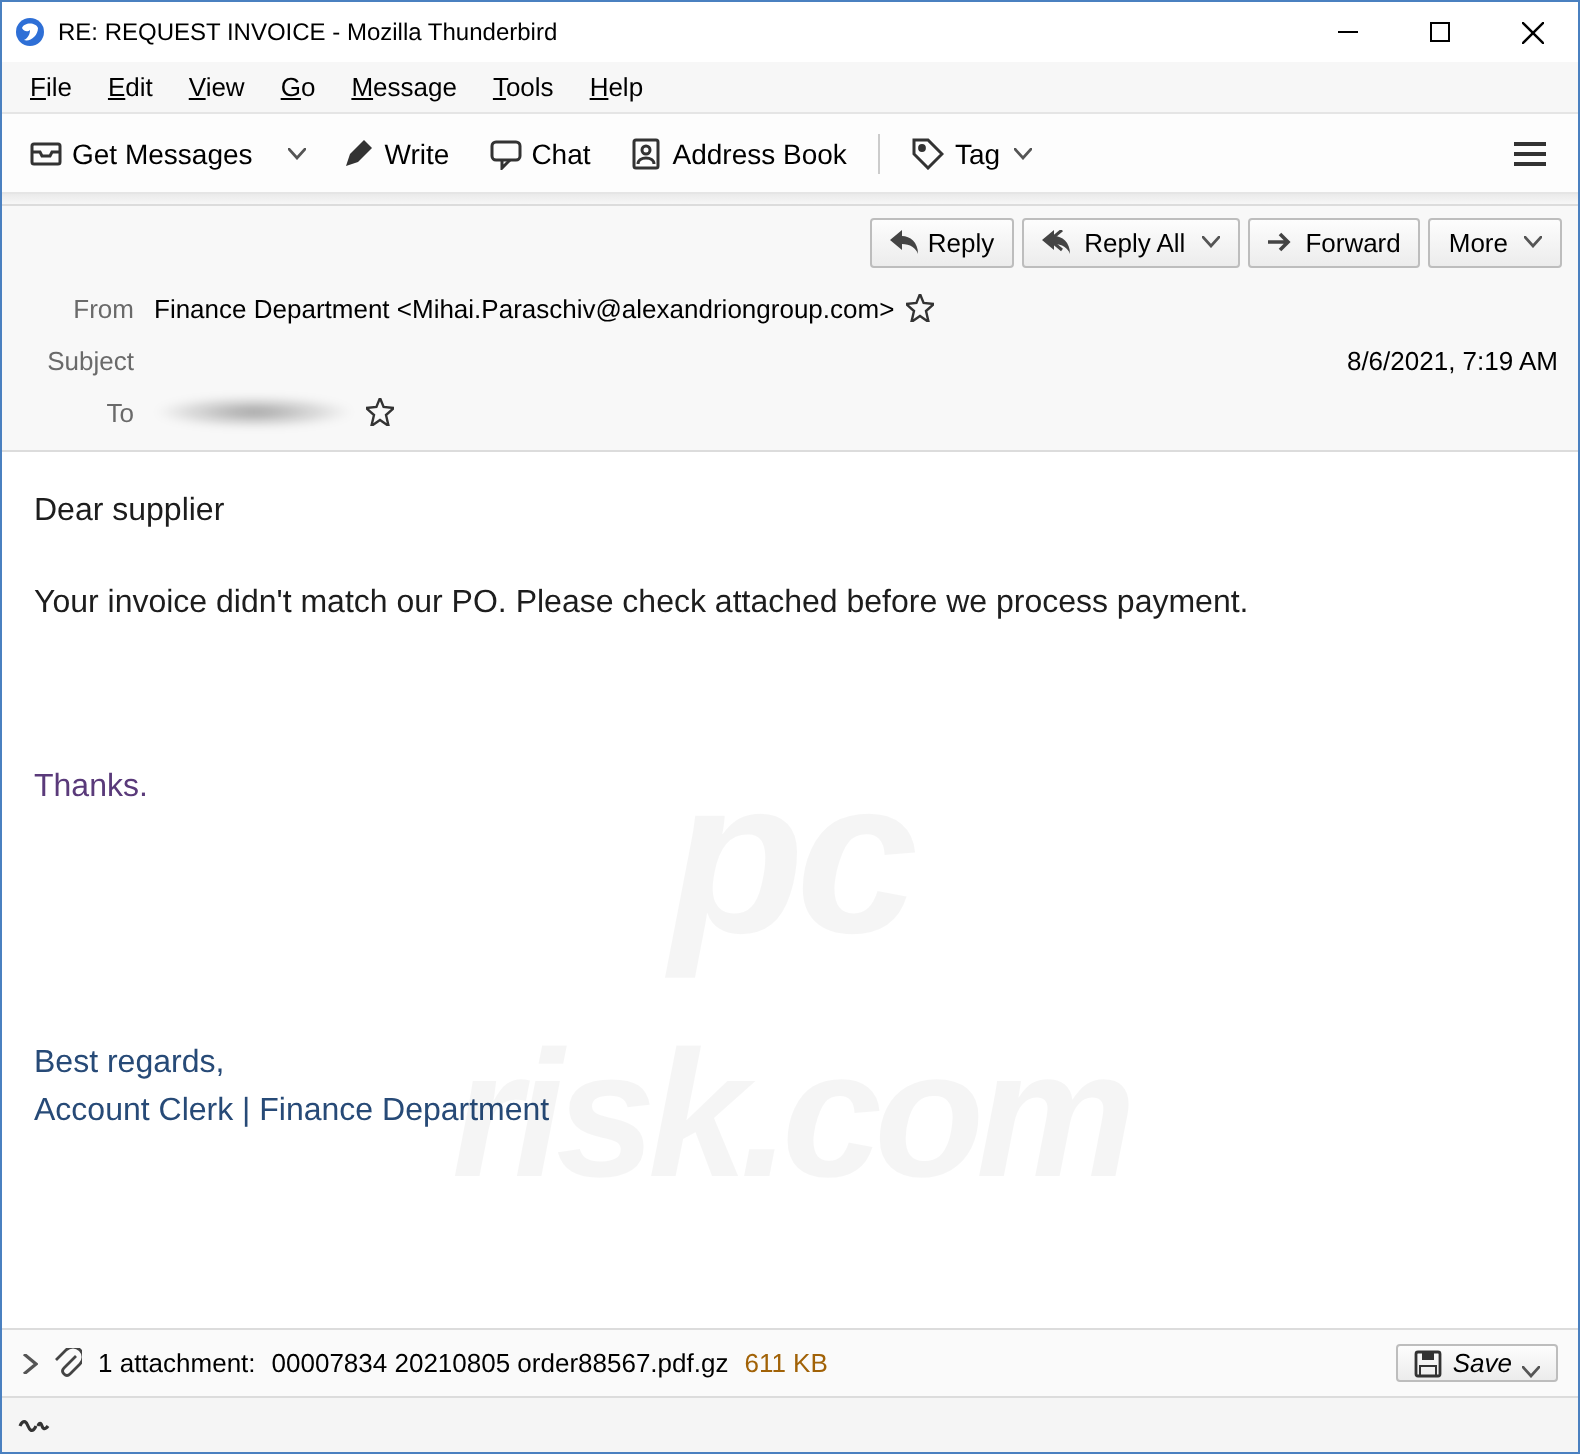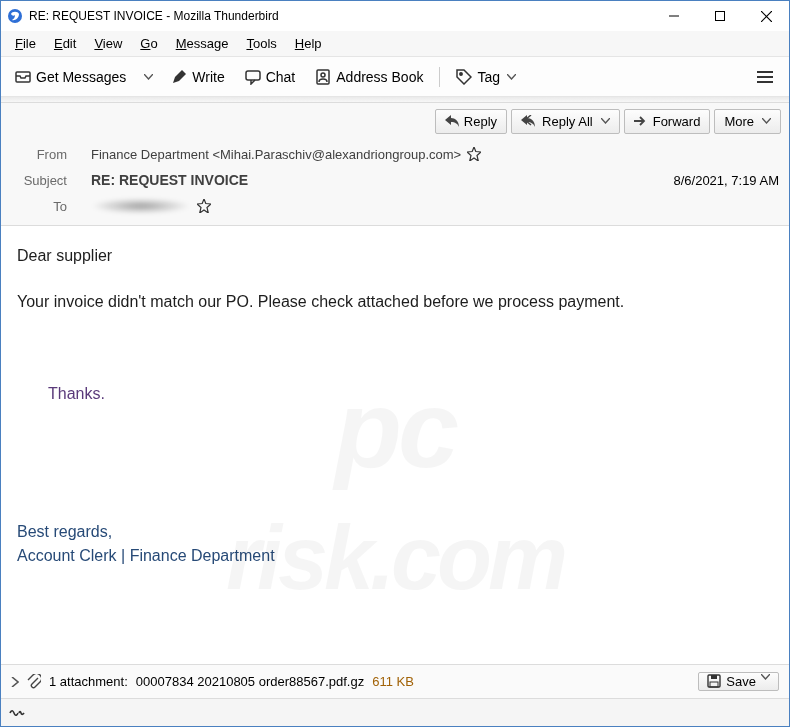--- a/index.html
+++ b/index.html
@@ -39,44 +39,44 @@
     .grad { height: 6px; background: linear-gradient(#eaeaea, #f7f7f7); border-bottom: 1px solid #dcdcdc; }
     
     
     .actionbar { height: 36px; display: flex; align-items: center; justify-content: flex-end; padding: 0 8px; gap: 4px; background: #f8f8f8; }
     .abtn { display: flex; align-items: center; gap: 5px; padding: 4px 9px; border: 1px solid #bdbdbd; background: linear-gradient(#fdfdfd,#ececec); font-size: 13px; border-radius: 2px; }
     .abtn .caret { margin-left: 3px; }
     
     
     .headers { background: #f8f8f8; padding: 2px 10px 6px 10px; border-bottom: 1px solid #dcdcdc; font-size: 13px; }
     .hrow { display: flex; align-items: center; min-height: 26px; }
-    .hlabel { width: 56px; text-align: right; color: #6a6a6a; margin-right: 24px; font-size: 13px; }
-    .hval { color: #404040; }
+    .hlabel { width: 56px; text-align: right; color: #6a6a6a; margin-right: 10px; font-size: 13px; }
+    .hval { color: #000000; }
     .subject-val { font-weight: bold; font-size: 14px; }
     .date-val { margin-left: auto; color: #000; }
     .star { margin-left: 6px; }
     .to-redact { display:inline-block; width: 100px; height: 16px; background: radial-gradient(ellipse at center, rgba(0,0,0,0.35), rgba(0,0,0,0) 70%); filter: blur(2px); border-radius: 8px; }
     
     
     .mailbody { flex: 1; padding: 18px 16px; font-size: 16px; line-height: 1.5; color: #1d1d1d; overflow: hidden; position: relative; }
     .mailbody p { margin-bottom: 22px; }
     .blueish { color: #274a77; }
-    .purplish { color: #5a3a7a; margin-left: 31px; }
+    .purplish { color: #5a3a7a; }
     
     
     .wm { position: absolute; top: 120px; left: 0; width: 100%; text-align: center; font-size: 110px; font-weight: 700; font-style: italic; color: rgba(0,0,0,0.04); letter-spacing: -4px; pointer-events: none; font-family: Arial, sans-serif; }
     .wm .r1 { display:block; }
     .wm .r2 { display:block; font-size: 90px; margin-top: -20px; }
     
     
     .attbar { height: 34px; border-top: 1px solid #dcdcdc; display: flex; align-items: center; padding: 0 10px; gap: 8px; font-size: 13px; background: #fafafa; }
     .att-chevron { transform: rotate(0deg); }
     .att-size { color: #a16207; }
     .attbar .spacer { flex: 1; }
-    .savebtn { display: flex; align-items: flex-start; gap: 5px; padding: 1px 8px; border: 1px solid #bdbdbd; background: linear-gradient(#fdfdfd,#ececec); border-radius: 2px; }
+    .savebtn { display: flex; align-items: flex-end; gap: 5px; padding: 1px 8px; border: 1px solid #bdbdbd; background: linear-gradient(#fdfdfd,#ececec); border-radius: 2px; font-style: italic; }
     
     
     .statusbar { height: 28px; border-top: 1px solid #dcdcdc; display: flex; align-items: center; padding: 0 8px; background: #f5f5f5; }
     
     svg { display: block; }
   </style>
 </head>
 <body>
 
 <div class="window">
@@ -209,21 +209,20 @@
       <span class="hlabel">From</span>
       <span class="hval">Finance Department &lt;Mihai.Paraschiv@alexandriongroup.com&gt;</span>
       <span class="star">
         <svg width="14" height="14" viewBox="0 0 14 14">
             <path d="M7 0 L8.8 4.5 L14 5 L10 8.5 L11.3 14 L7 11 L2.7 14 L4 8.5 L0 5 L5.2 4.5 Z" fill="none" stroke="#333" stroke-width="1.2"></path>
           </svg>
       </span>
     </div>
     <div class="hrow">
       <span class="hlabel">Subject</span>
-      <span class="hval subject-val">RE: REQUEST INVOICE</span>
       <span class="date-val">8/6/2021, 7:19 AM</span>
     </div>
     <div class="hrow">
       <span class="hlabel">To</span>
       <span class="to-redact"></span>
       <span class="star">
         <svg width="14" height="14" viewBox="0 0 14 14">
             <path d="M7 0 L8.8 4.5 L14 5 L10 8.5 L11.3 14 L7 11 L2.7 14 L4 8.5 L0 5 L5.2 4.5 Z" fill="none" stroke="#333" stroke-width="1.2"></path>
           </svg>
       </span>

